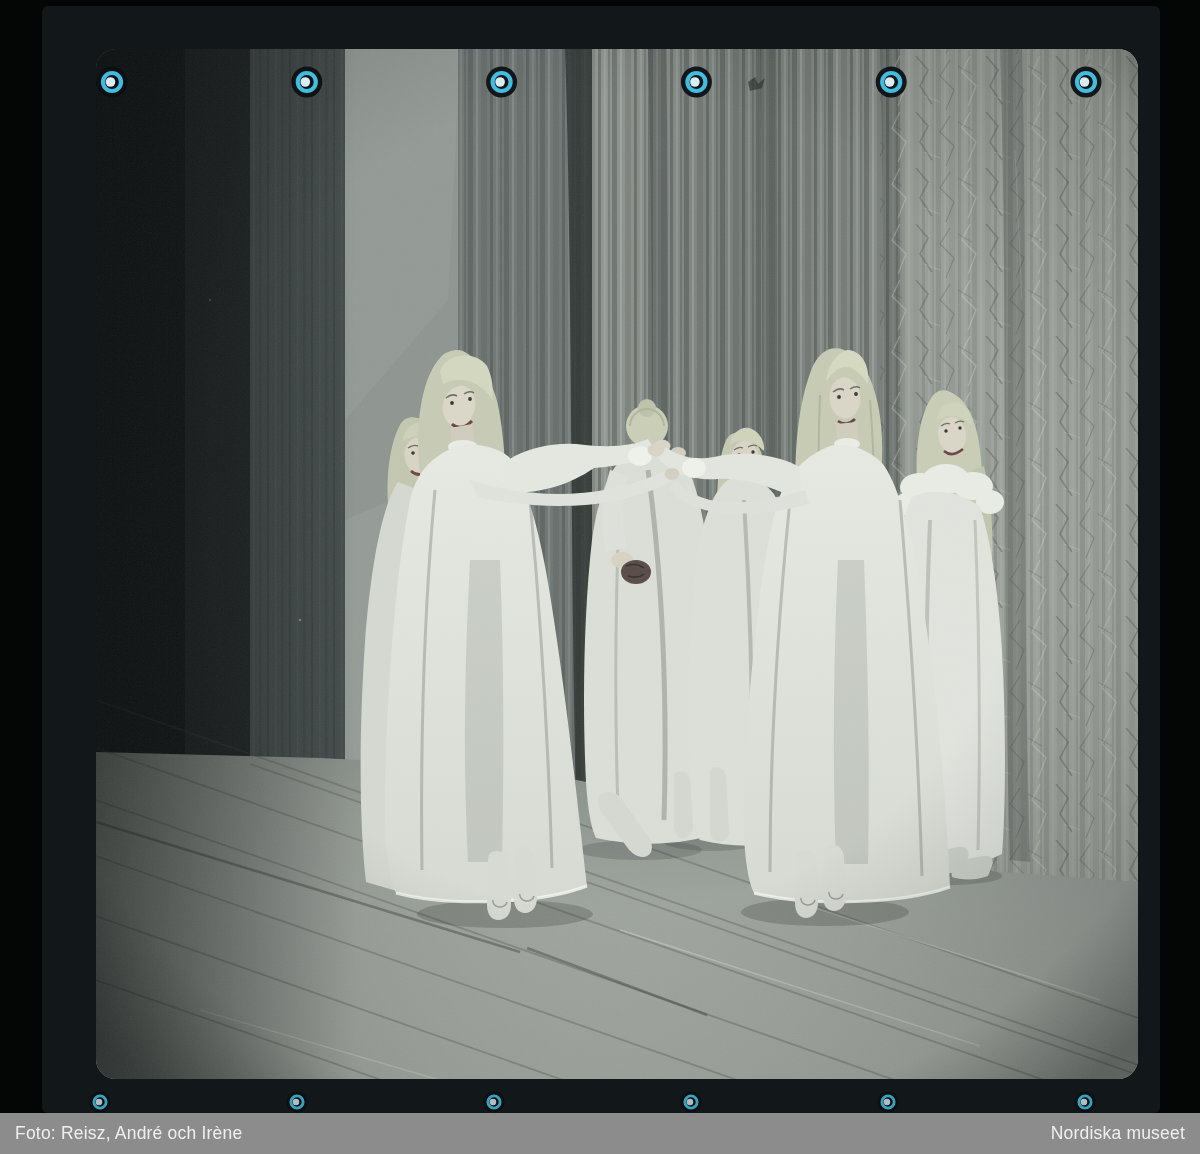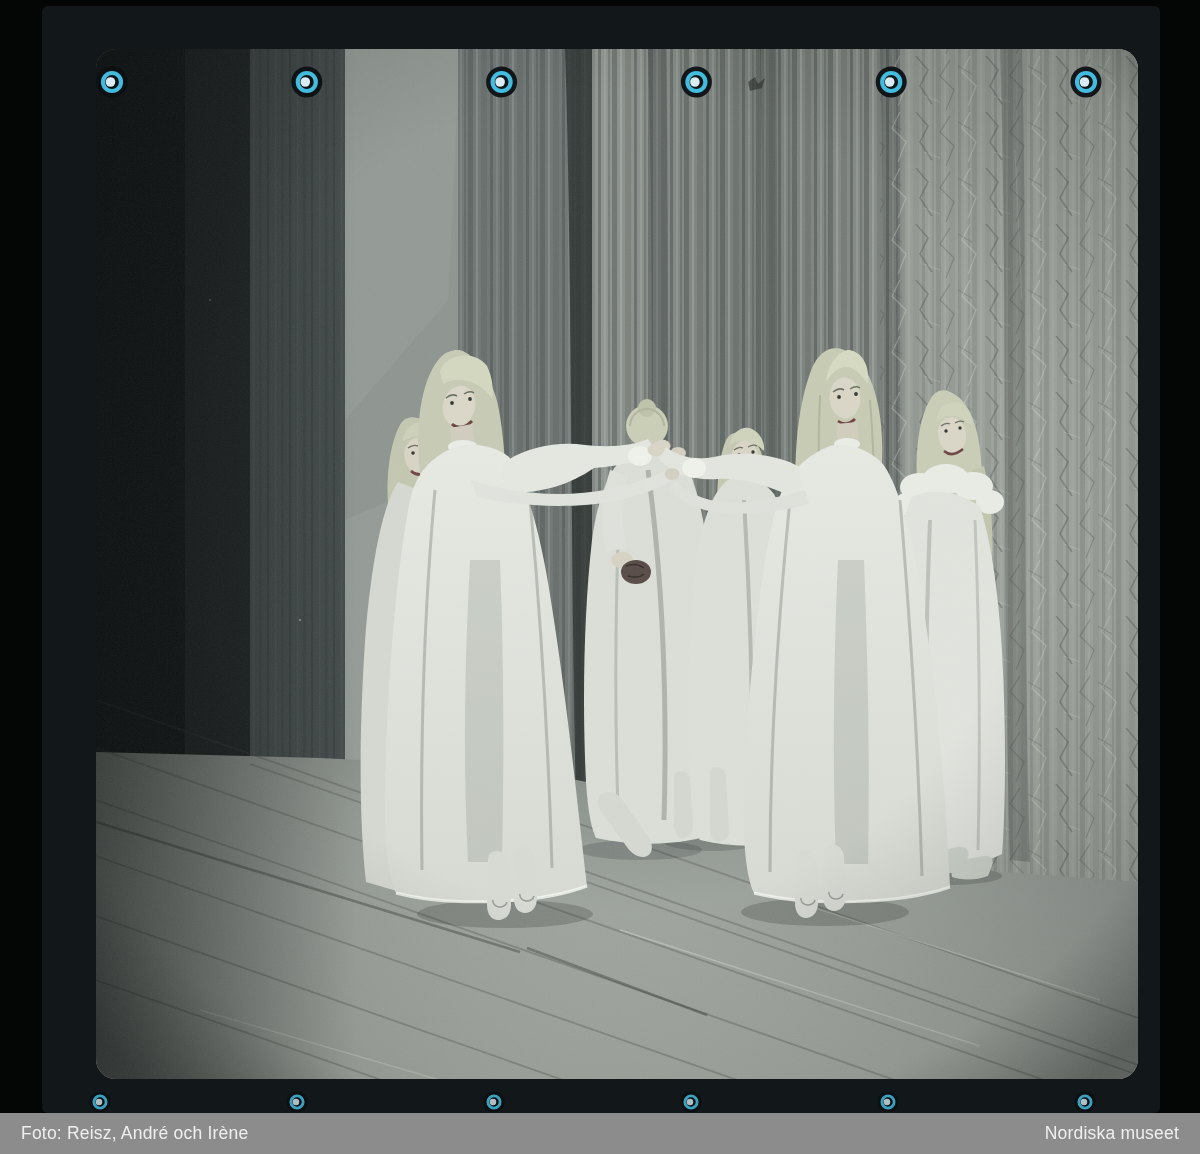--- a/index.html
+++ b/index.html
@@ -4,21 +4,21 @@
 <style>
   html,body{margin:0;padding:0;background:#000;}
   .stage{
     position:relative;width:1200px;height:1154px;overflow:hidden;
     background:#040606;font-family:"Liberation Sans",sans-serif;
   }
   .scene-svg{position:absolute;left:0;top:0;display:block;}
   .caption-bar{
     position:absolute;left:0;top:1113px;width:1200px;height:41px;
     background:#8c8c8c;display:flex;justify-content:space-between;align-items:center;
-    box-sizing:border-box;padding:0 21px;
+    box-sizing:border-box;padding:0 15px;
   }
   .caption-bar span{
     color:#efefef;font-size:17.5px;letter-spacing:.2px;white-space:nowrap;
   }
 </style>
 </head>
 <body>
 
 <div class="stage">
 <svg class="scene-svg" width="1200" height="1154" viewBox="0 0 1200 1154">

